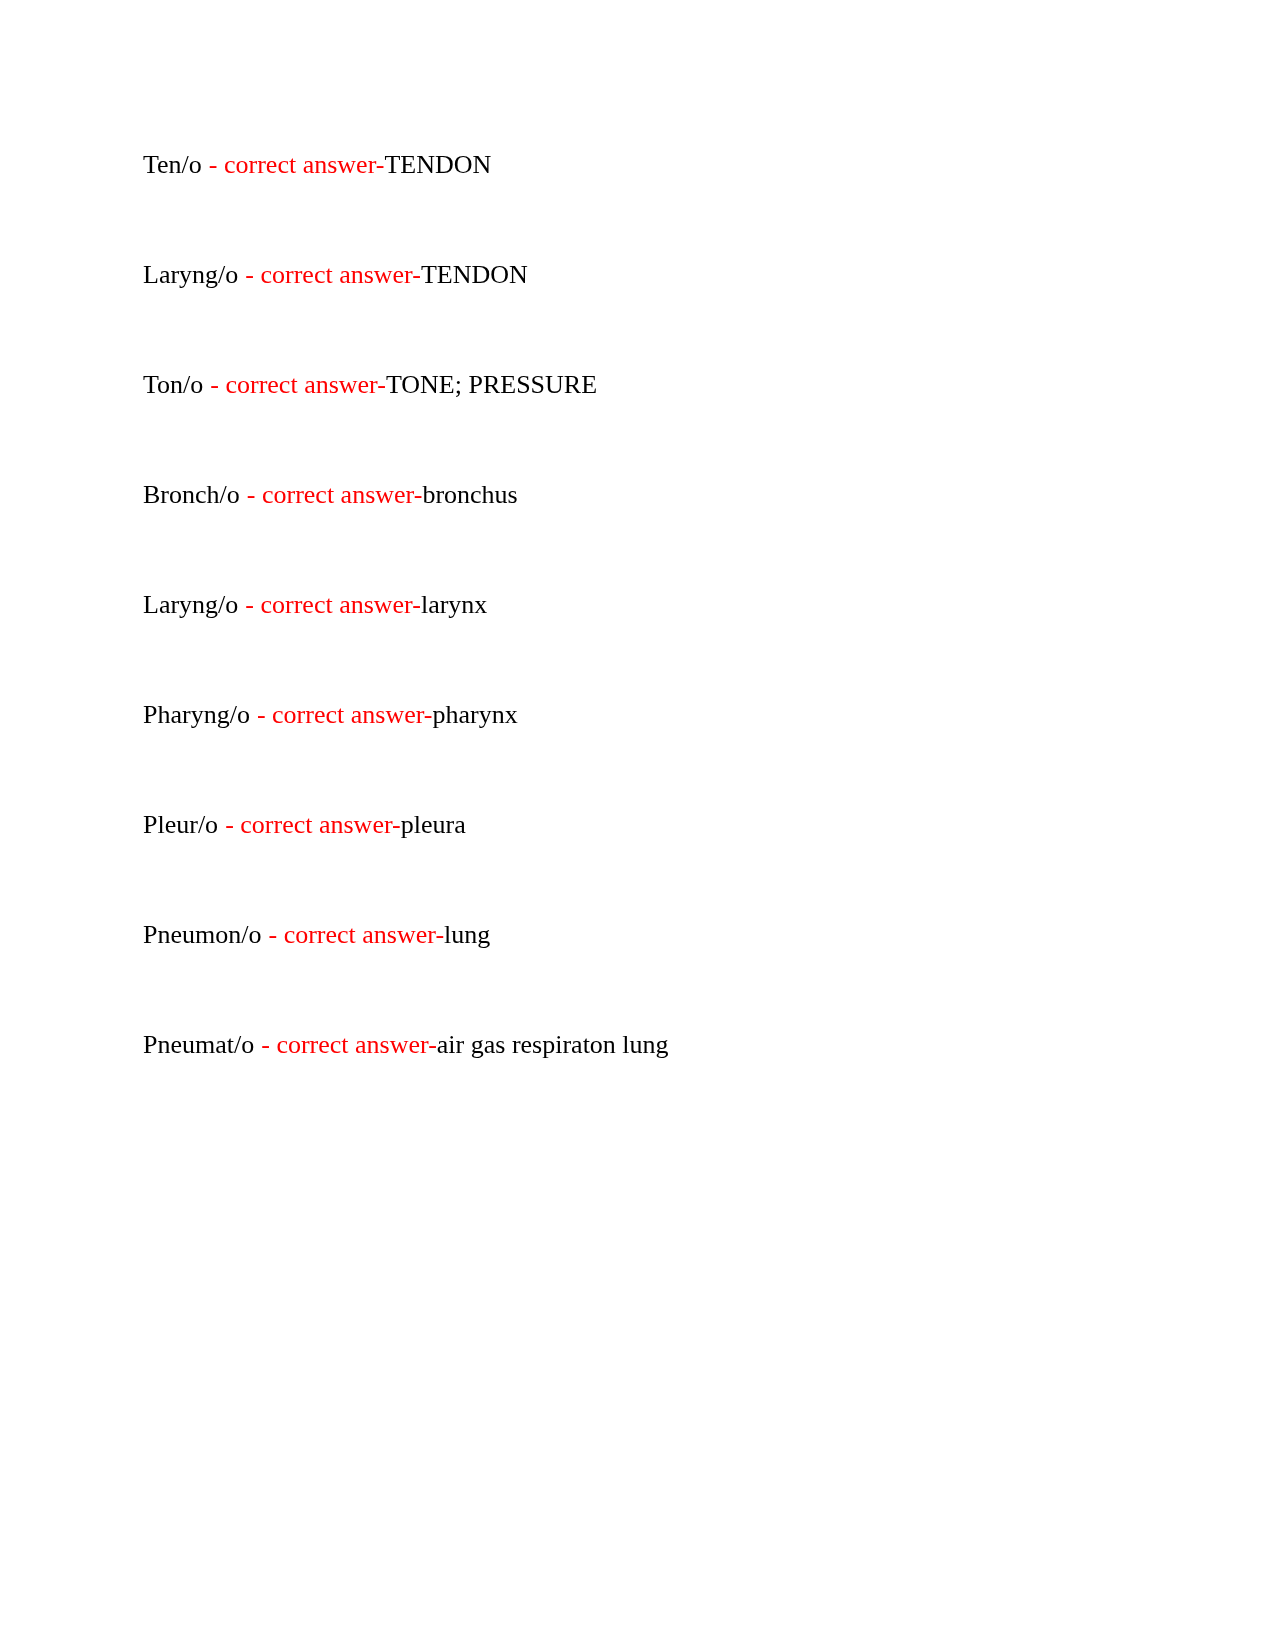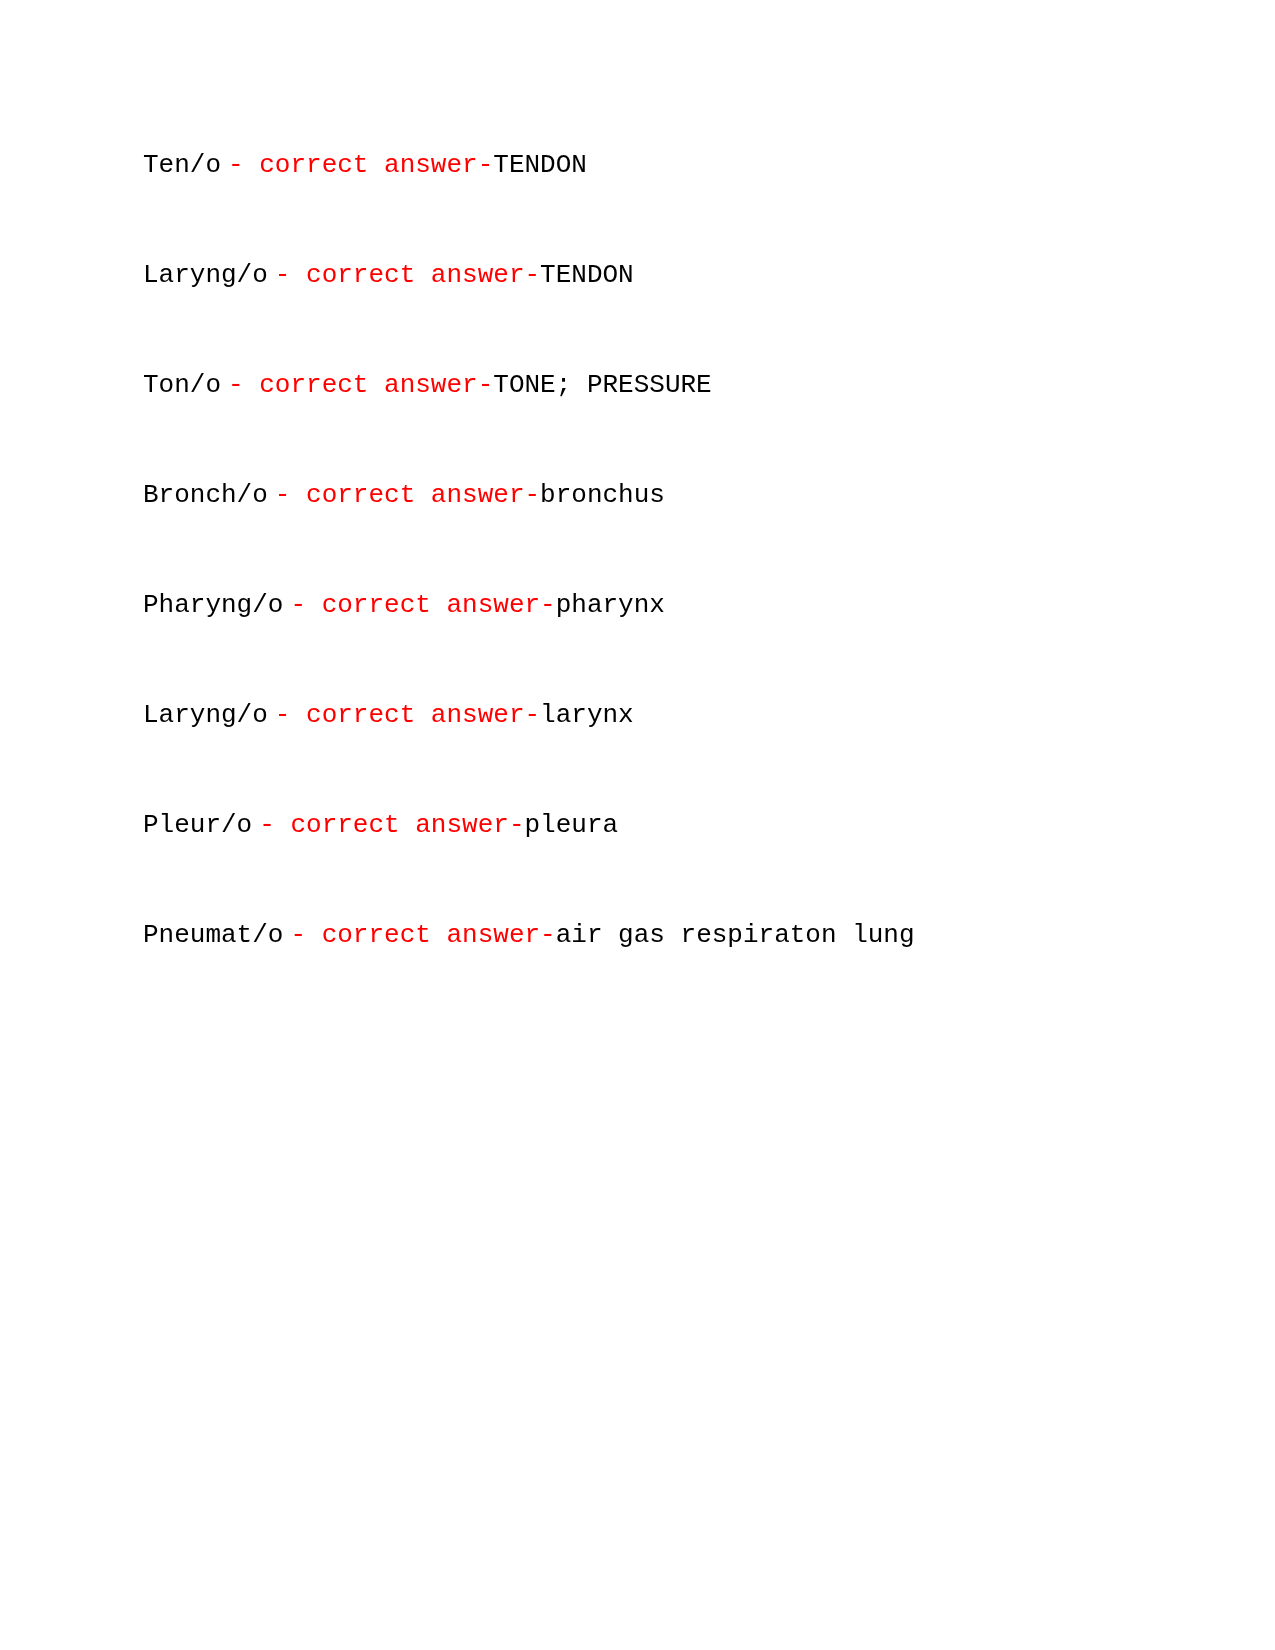--- a/index.html
+++ b/index.html
@@ -6,21 +6,21 @@
     margin: 0;
     padding: 0;
     background: #ffffff;
   }
   .page {
     position: relative;
     width: 1275px;
     height: 1499px;
     background: #ffffff;
     overflow: hidden;
-    font-family: Liberation Mono, monospace;
+    font-family: Liberation Serif, serif;
   }
   .content {
     position: absolute;
     top: 152px;
     left: 143px;
     right: 60px;
   }
   p.entry {
     margin: 0 0 84px 0;
     font-size: 26px;
@@ -43,25 +43,26 @@
 <div class="page">
   <div class="content" id="entries">
   <p class="entry"><span class="term">Ten/o</span><span class="sep">- correct answer-</span><span class="answer">TENDON</span></p>
 
   <p class="entry"><span class="term">Laryng/o</span><span class="sep">- correct answer-</span><span class="answer">TENDON</span></p>
 
   <p class="entry"><span class="term">Ton/o</span><span class="sep">- correct answer-</span><span class="answer">TONE; PRESSURE</span></p>
 
   <p class="entry"><span class="term">Bronch/o</span><span class="sep">- correct answer-</span><span class="answer">bronchus</span></p>
 
+  <p class="entry"><span class="term">Laryng/o</span><span class="sep">- correct answer-</span><span class="answer">larynx</span></p>
+
   <p class="entry"><span class="term">Pharyng/o</span><span class="sep">- correct answer-</span><span class="answer">pharynx</span></p>
-
-  <p class="entry"><span class="term">Laryng/o</span><span class="sep">- correct answer-</span><span class="answer">larynx</span></p>
 
 
 
   <p class="entry"><span class="term">Pleur/o</span><span class="sep">- correct answer-</span><span class="answer">pleura</span></p>
 
+  <p class="entry"><span class="term">Pneumon/o</span><span class="sep">- correct answer-</span><span class="answer">lung</span></p>
 
 
   <p class="entry"><span class="term">Pneumat/o</span><span class="sep">- correct answer-</span><span class="answer">air gas respiraton lung</span></p>
 </div>
 </div>
 
 </body></html>

